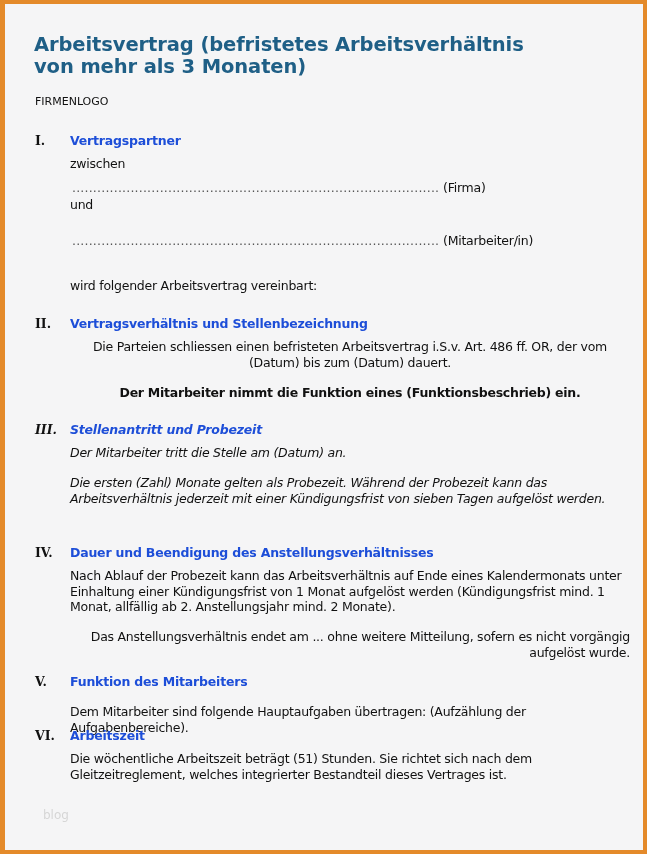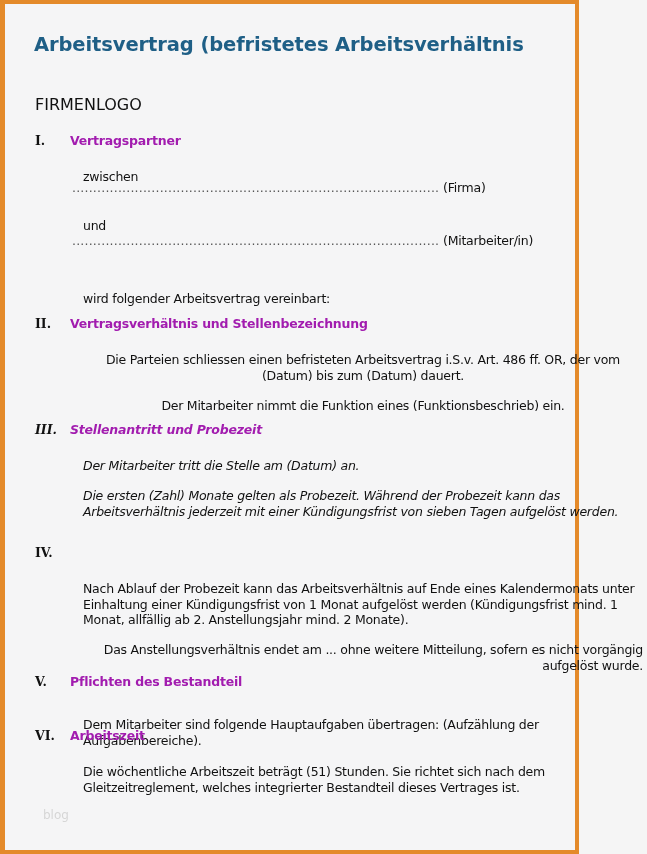--- a/index.html
+++ b/index.html
@@ -3,129 +3,131 @@
   <meta charset="utf-8">
   <style>
     html, body { margin: 0; padding: 0; }
     body {
       width: 647px; height: 854px; overflow: hidden;
       background: #f5f5f5;
       font-family: "DejaVu Sans", sans-serif;
     }
     .frame {
       position: absolute; left: 0; top: 0;
-      width: 579px; height: 854px;
+      width: 647px; height: 854px;
       box-sizing: border-box;
       border: 4px solid #e48a2a;
       border-left-width: 5px;
       border-right-width: 4px;
       background: #f5f5f6;
     }
     .title {
       position: absolute; left: 29px; top: 30px;
       color: #1f5f86;
       font-family: "DejaVu Sans", sans-serif;
       font-weight: bold;
       font-size: 19.5px;
       line-height: 22px;
       letter-spacing: -0.1px;
       margin: 0;
     }
     .logo {
       position: absolute; left: 30px; top: 91px;
-      font-size: 16px; color: #111;
+      font-size: 11px; color: #111;
     }
     .sec { position: absolute; left: 30px; width: 600px; }
     .sec-head { position: relative; height: 18px; }
     .num {
       position: absolute; left: 0; top: 0;
       font-family: "DejaVu Serif", serif; font-weight: bold;
       font-size: 12.5px; color: #111;
     }
     .sec-title {
       position: absolute; left: 35px; top: 0;
-      font-weight: bold; font-size: 12.5px; color: #a21caf;
+      font-weight: bold; font-size: 12.5px; color: #1d4ed8;
       letter-spacing: -0.2px;
     }
     .p {
       position: absolute; left: 35px; width: 560px;
       font-size: 12.5px; line-height: 15.5px; color: #111;
       letter-spacing: -0.25px;
-      margin: 13px;
+      margin: 0;
     }
     .dots {
       position: absolute; left: 37px;
       font-size: 12.5px; color: #111; white-space: nowrap;
       letter-spacing: -0.25px;
     }
     .dots .leader { color: #555; letter-spacing: 0.2px; }
     .watermark {
       position: absolute; left: 38px; top: 804px;
       font-size: 12px; color: #d6d6d6;
     }
   </style>
 </head>
 <body>
 
 <div class="frame">
 
   <h1 class="title">
     <span>Arbeitsvertrag (befristetes Arbeitsverhältnis</span><br>
+    <span>von mehr als 3 Monaten)</span>
   </h1>
 
   <div class="logo">FIRMENLOGO</div>
 
   <div class="sec" style="top:129px;">
     <div class="sec-head">
       <span class="num">I.</span>
       <span class="sec-title">Vertragspartner</span>
     </div>
     <div class="p" style="top:23px;">zwischen</div>
     <div class="dots" style="top:47px;">
       <span class="leader">........................................................................................</span>
       <span>(Firma)</span>
     </div>
-    <div class="p" style="top:72px;">und</div>
+    <div class="p" style="top:64px;">und</div>
     <div class="dots" style="top:100px;">
       <span class="leader">........................................................................................</span>
       <span>(Mitarbeiter/in)</span>
     </div>
     <div class="p" style="top:145px;">wird folgender Arbeitsvertrag vereinbart:</div>
   </div>
 
   <div class="sec" style="top:312px;text-align:center;">
     <div class="sec-head">
       <span class="num">II.</span>
       <span class="sec-title">Vertragsverhältnis und Stellenbezeichnung</span>
     </div>
     <p class="p" style="top:23px;">Die Parteien schliessen einen befristeten Arbeitsvertrag i.S.v. Art. 486 ff. OR, der vom (Datum) bis zum (Datum) dauert.</p>
-    <p class="p" style="top:69px;">Der Mitarbeiter nimmt die Funktion eines (Funktionsbeschrieb) ein.</p>
+    <p class="p" style="top:69px;font-weight:bold;">Der Mitarbeiter nimmt die Funktion eines (Funktionsbeschrieb) ein.</p>
   </div>
 
   <div class="sec" style="top:418px;font-style:italic;">
     <div class="sec-head">
       <span class="num">III.</span>
       <span class="sec-title">Stellenantritt und Probezeit</span>
     </div>
     <p class="p" style="top:23px;">Der Mitarbeiter tritt die Stelle am (Datum) an.</p>
     <p class="p" style="top:53px;">Die ersten (Zahl) Monate gelten als Probezeit. Während der Probezeit kann das Arbeitsverhältnis jederzeit mit einer Kündigungsfrist von sieben Tagen aufgelöst werden.</p>
   </div>
 
   <div class="sec" style="top:541px;">
     <div class="sec-head">
       <span class="num">IV.</span>
+      <span class="sec-title">Dauer und Beendigung des Anstellungsverhältnisses</span>
     </div>
     <p class="p" style="top:23px;">Nach Ablauf der Probezeit kann das Arbeitsverhältnis auf Ende eines Kalendermonats unter Einhaltung einer Kündigungsfrist von 1 Monat aufgelöst werden (Kündigungsfrist mind. 1 Monat, allfällig ab 2. Anstellungsjahr mind. 2 Monate).</p>
     <p class="p" style="top:84px;text-align:right;">Das Anstellungsverhältnis endet am ... ohne weitere Mitteilung, sofern es nicht vorgängig aufgelöst wurde.</p>
   </div>
 
   <div class="sec" style="top:670px;">
     <div class="sec-head">
       <span class="num">V.</span>
-      <span class="sec-title">Pflichten des Bestandteil</span>
+      <span class="sec-title">Funktion des Mitarbeiters</span>
     </div>
     <p class="p" style="top:30px;">Dem Mitarbeiter sind folgende Hauptaufgaben übertragen: (Aufzählung der Aufgabenbereiche).</p>
   </div>
 
   <div class="sec" style="top:724px;">
     <div class="sec-head">
       <span class="num">VI.</span>
       <span class="sec-title">Arbeitszeit</span>
     </div>
     <p class="p" style="top:23px;">Die wöchentliche Arbeitszeit beträgt (51) Stunden. Sie richtet sich nach dem Gleitzeitreglement, welches integrierter Bestandteil dieses Vertrages ist.</p>

